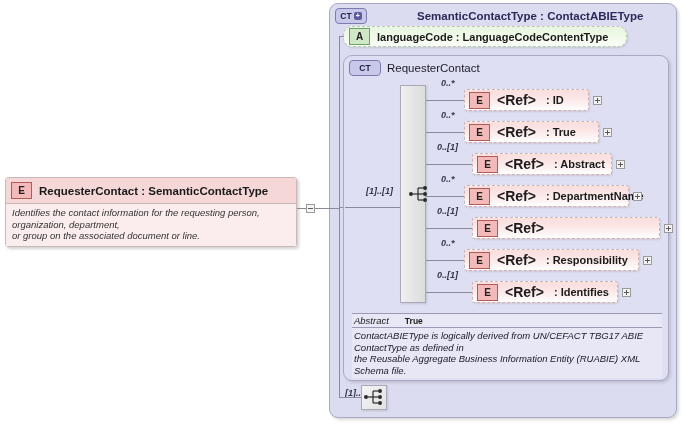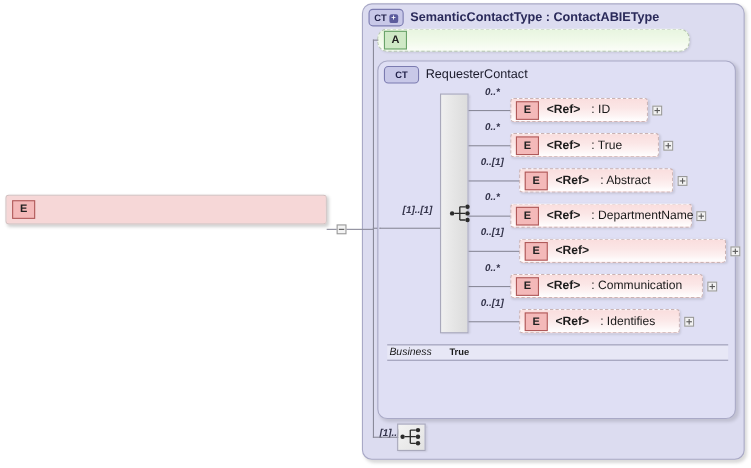--- a/index.html
+++ b/index.html
@@ -137,20 +137,21 @@
     text-align: center;
     border-radius: 2px;
     margin-left: 2px;
     vertical-align: 1px;
   }
   .ct-outer-title {
     font-size: 11.5px;
     font-weight: bold;
     color: #2a2a5a;
     white-space: nowrap;
+    margin-left: 44px;
   }
 
   
   .attr-box {
     position: absolute;
     left: 343px;
     top: 26px;
     width: 284px;
     height: 21px;
     background: linear-gradient(180deg,#e8f5e0 0%, #f1faea 55%, #fbfdf8 100%);
@@ -230,26 +231,26 @@
     border-radius: 3px;
     box-sizing: border-box;
     display: flex;
     align-items: center;
     padding-left: 4px;
     height: 22px;
     box-shadow: 1px 1px 2px rgba(0,0,0,0.10);
   }
   .ref-label {
     font-size: 11px;
-    font-weight: normal;
+    font-weight: bold;
     color: #1a1a1a;
     white-space: nowrap;
   }
   .ref-ref {
-    font-size: 11px;
+    font-size: 14px;
     font-weight: bold;
     color: #1a1a1a;
     margin-right: 10px;
     white-space: nowrap;
   }
   .card {
     position: absolute;
     font-size: 9px;
     font-style: italic;
     font-weight: bold;
@@ -335,20 +336,21 @@
     <div class="ct-outer-head">
       <span class="ct-badge">
         <span>CT</span><span class="plusmark">+</span>
       </span>
       <span class="ct-outer-title">SemanticContactType : ContactABIEType</span>
     </div>
   </div>
 
   <div class="attr-box">
     <span class="a-badge">A</span>
+    <span class="attr-title">languageCode : LanguageCodeContentType</span>
   </div>
 
   <div class="conn" style="left:339px; top:36px; width:5px; height:1px;"></div>
   <div class="conn" style="left:339px; top:36px; width:1px; height:172px;"></div>
   <div class="conn" style="left:339px; top:207px; width:6px; height:1px;"></div>
 
   <div class="ct-inner">
     <div class="ct-inner-head">
       <span class="ct-badge">CT</span>
       <span class="ct-inner-title">RequesterContact</span>
@@ -411,38 +413,40 @@
       <div class="ref-row" style="left: 472px; top: 217px; width: 188px;">
         <span class="e-badge">E</span>
         <span class="ref-ref">&lt;Ref&gt;</span>
       </div>
       <div class="plus-box" style="left: 664px; top: 224px;"></div>
       <div class="conn" style="left: 426px; top: 260px; width: 38px; height: 1px;"></div>
       <div class="card" style="left: 441px; top: 238px;">0..*</div>
       <div class="ref-row" style="left: 464px; top: 249px; width: 175px;">
         <span class="e-badge">E</span>
         <span class="ref-ref">&lt;Ref&gt;</span>
-        <span class="ref-label">: Communication</span>
+        <span class="ref-label">: Responsibility</span>
       </div>
       <div class="plus-box" style="left: 643px; top: 256px;"></div>
       <div class="conn" style="left: 426px; top: 292px; width: 46px; height: 1px;"></div>
       <div class="card" style="left: 437px; top: 270px;">0..[1]</div>
       <div class="ref-row" style="left: 472px; top: 281px; width: 146px;">
         <span class="e-badge">E</span>
         <span class="ref-ref">&lt;Ref&gt;</span>
         <span class="ref-label">: Identifies</span>
       </div>
       <div class="plus-box" style="left: 622px; top: 288px;"></div>
     </div>
 
   <div class="abstract-block">
     <div class="abstract-row">
-      <span class="abstract-key">Business</span>
+      <span class="abstract-key">Abstract</span>
       <span class="abstract-val">True</span>
     </div>
+    <div class="abstract-doc">ContactABIEType is logically derived from UN/CEFACT TBG17 ABIE ContactType as defined in
+the Reusable Aggregate Business Information Entity (RUABIE) XML Schema file.</div>
   </div>
 
   <div class="card-bottom">[1]..[1]</div>
   <div class="conn" style="left:339px; top:397px; width:22px; height:1px;"></div>
   <div class="conn" style="left:339px; top:207px; width:1px; height:191px;"></div>
   <div class="seq-sm-box"></div>
   <svg class="seq-icon" style="left:363px; top:387px;" viewBox="0 0 22 20">
     <circle cx="3" cy="10" r="2" fill="#2b2b2b"></circle>
     <line x1="5" y1="10" x2="10" y2="10" stroke="#2b2b2b" stroke-width="1.2"></line>
     <line x1="10" y1="4" x2="10" y2="16" stroke="#2b2b2b" stroke-width="1.2"></line>
@@ -450,19 +454,22 @@
     <line x1="10" y1="10" x2="15" y2="10" stroke="#2b2b2b" stroke-width="1.2"></line>
     <line x1="10" y1="16" x2="15" y2="16" stroke="#2b2b2b" stroke-width="1.2"></line>
     <circle cx="17" cy="4" r="2" fill="#2b2b2b"></circle>
     <circle cx="17" cy="10" r="2" fill="#2b2b2b"></circle>
     <circle cx="17" cy="16" r="2" fill="#2b2b2b"></circle>
   </svg>
 
   <div class="elem-panel">
     <div class="elem-panel-head">
       <span class="e-badge">E</span>
+      <span class="elem-title">RequesterContact : SemanticContactType</span>
     </div>
+    <div class="elem-doc">Identifies the contact information for the requesting person, organization, department,
+or group on the associated document or line.</div>
   </div>
   <div class="minus-box"></div>
   <div class="conn" style="left:297px; top:208px; width:9px; height:1px;"></div>
   <div class="conn" style="left:315px; top:208px; width:25px; height:1px;"></div>
 
 </div>
 
 </body></html>

